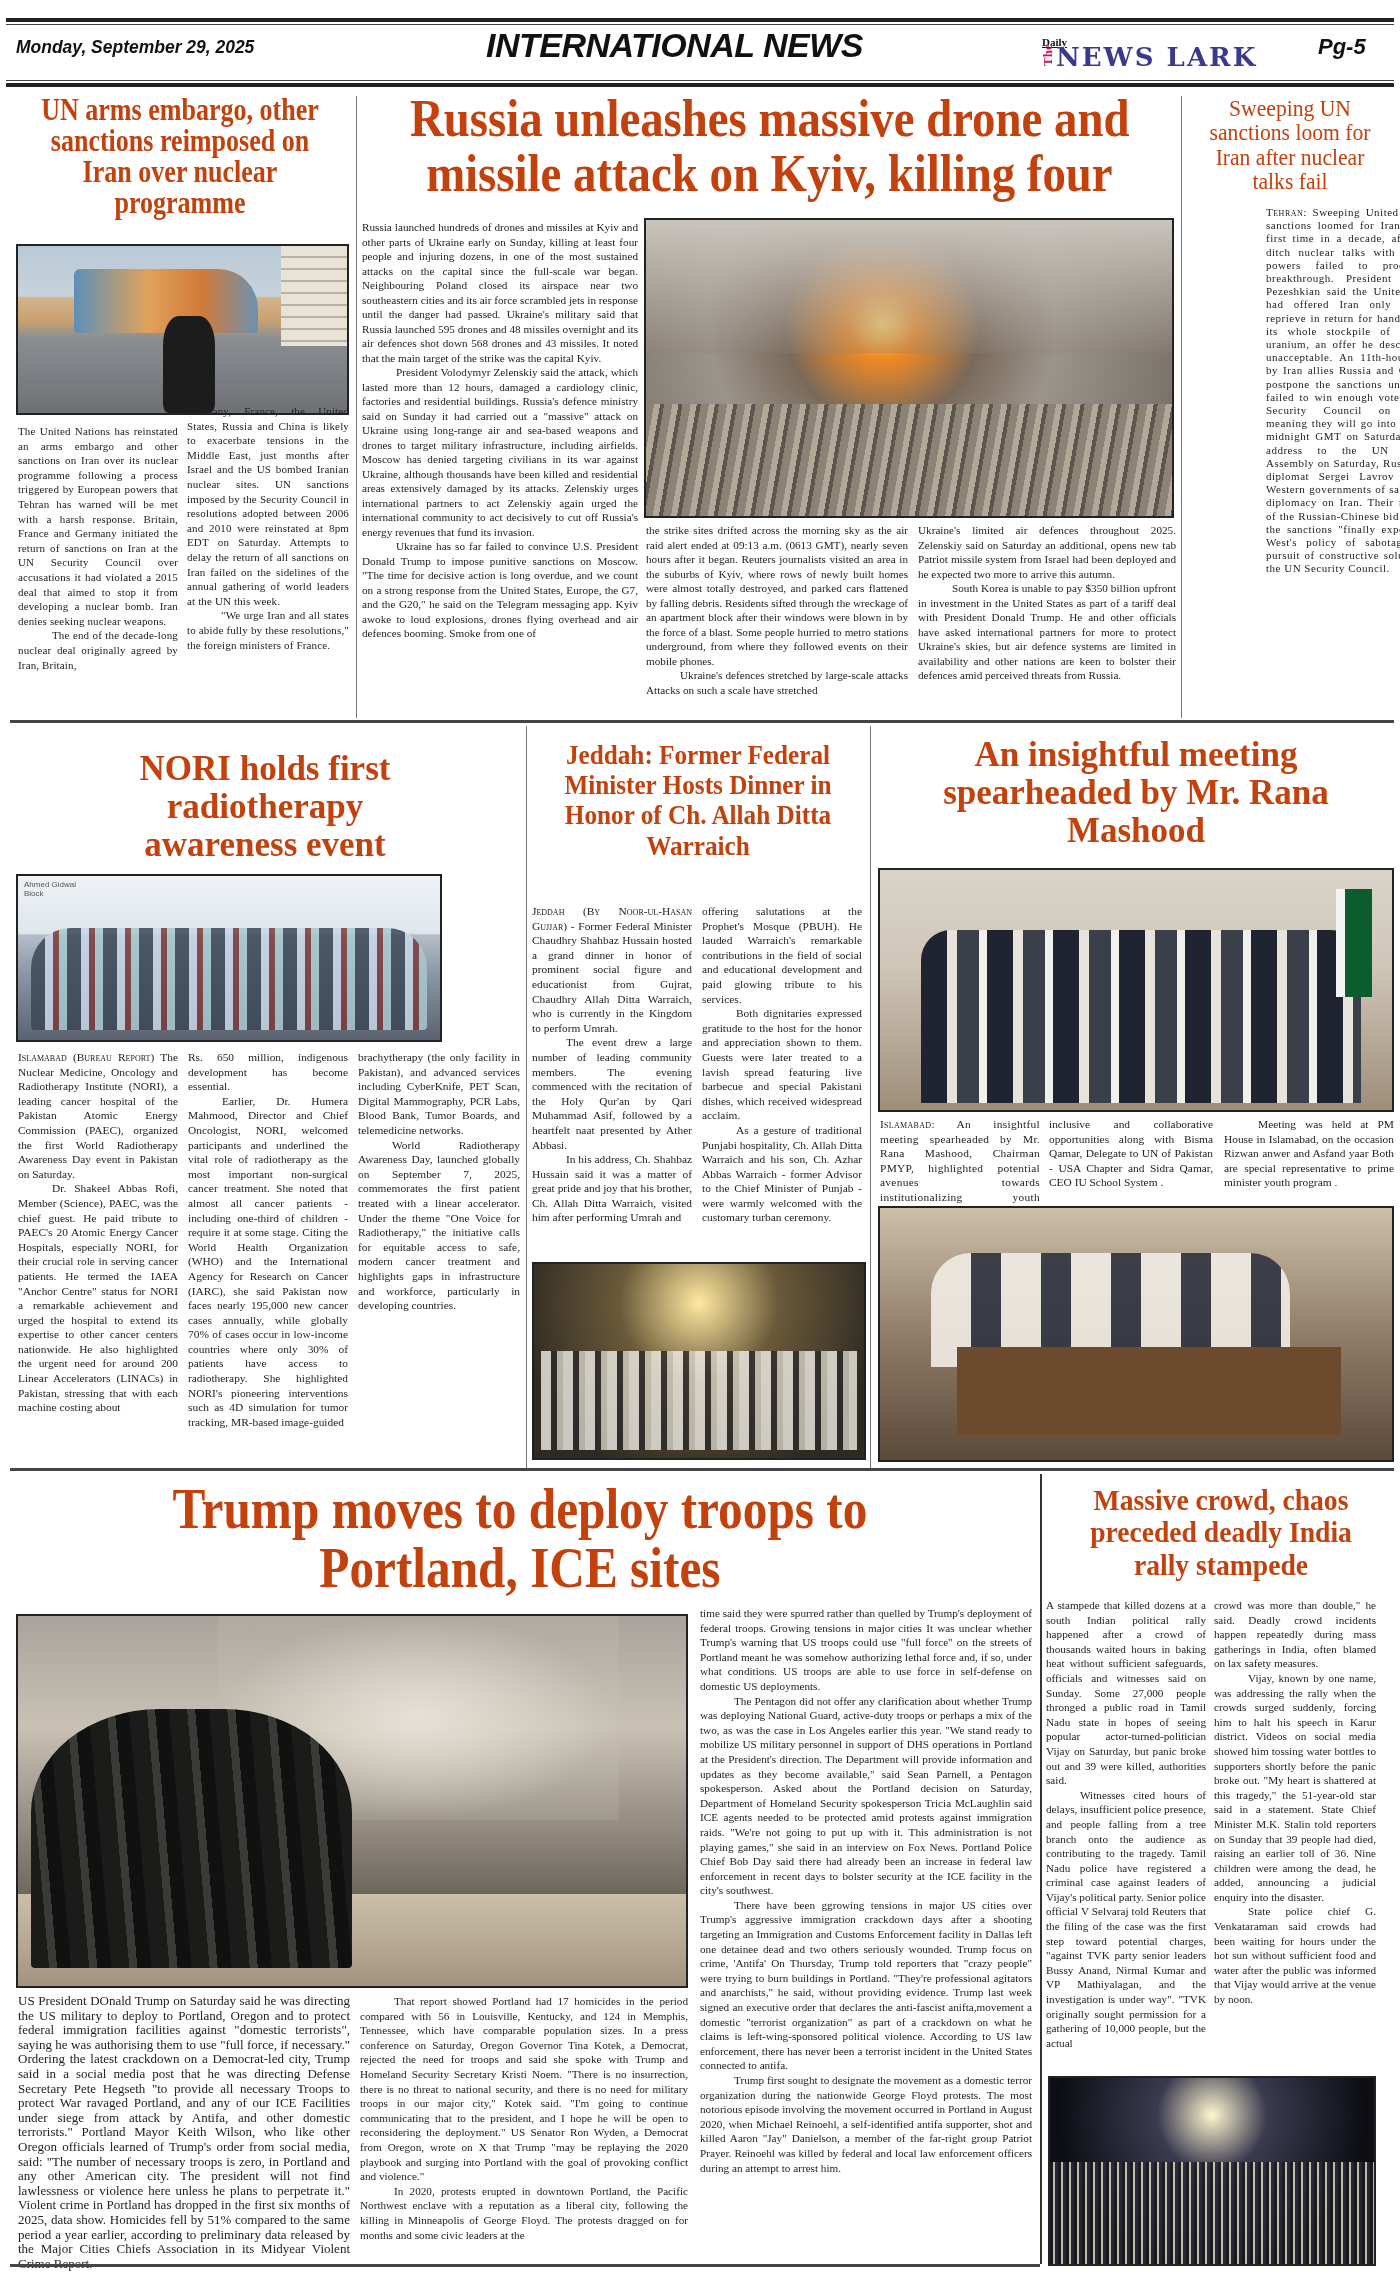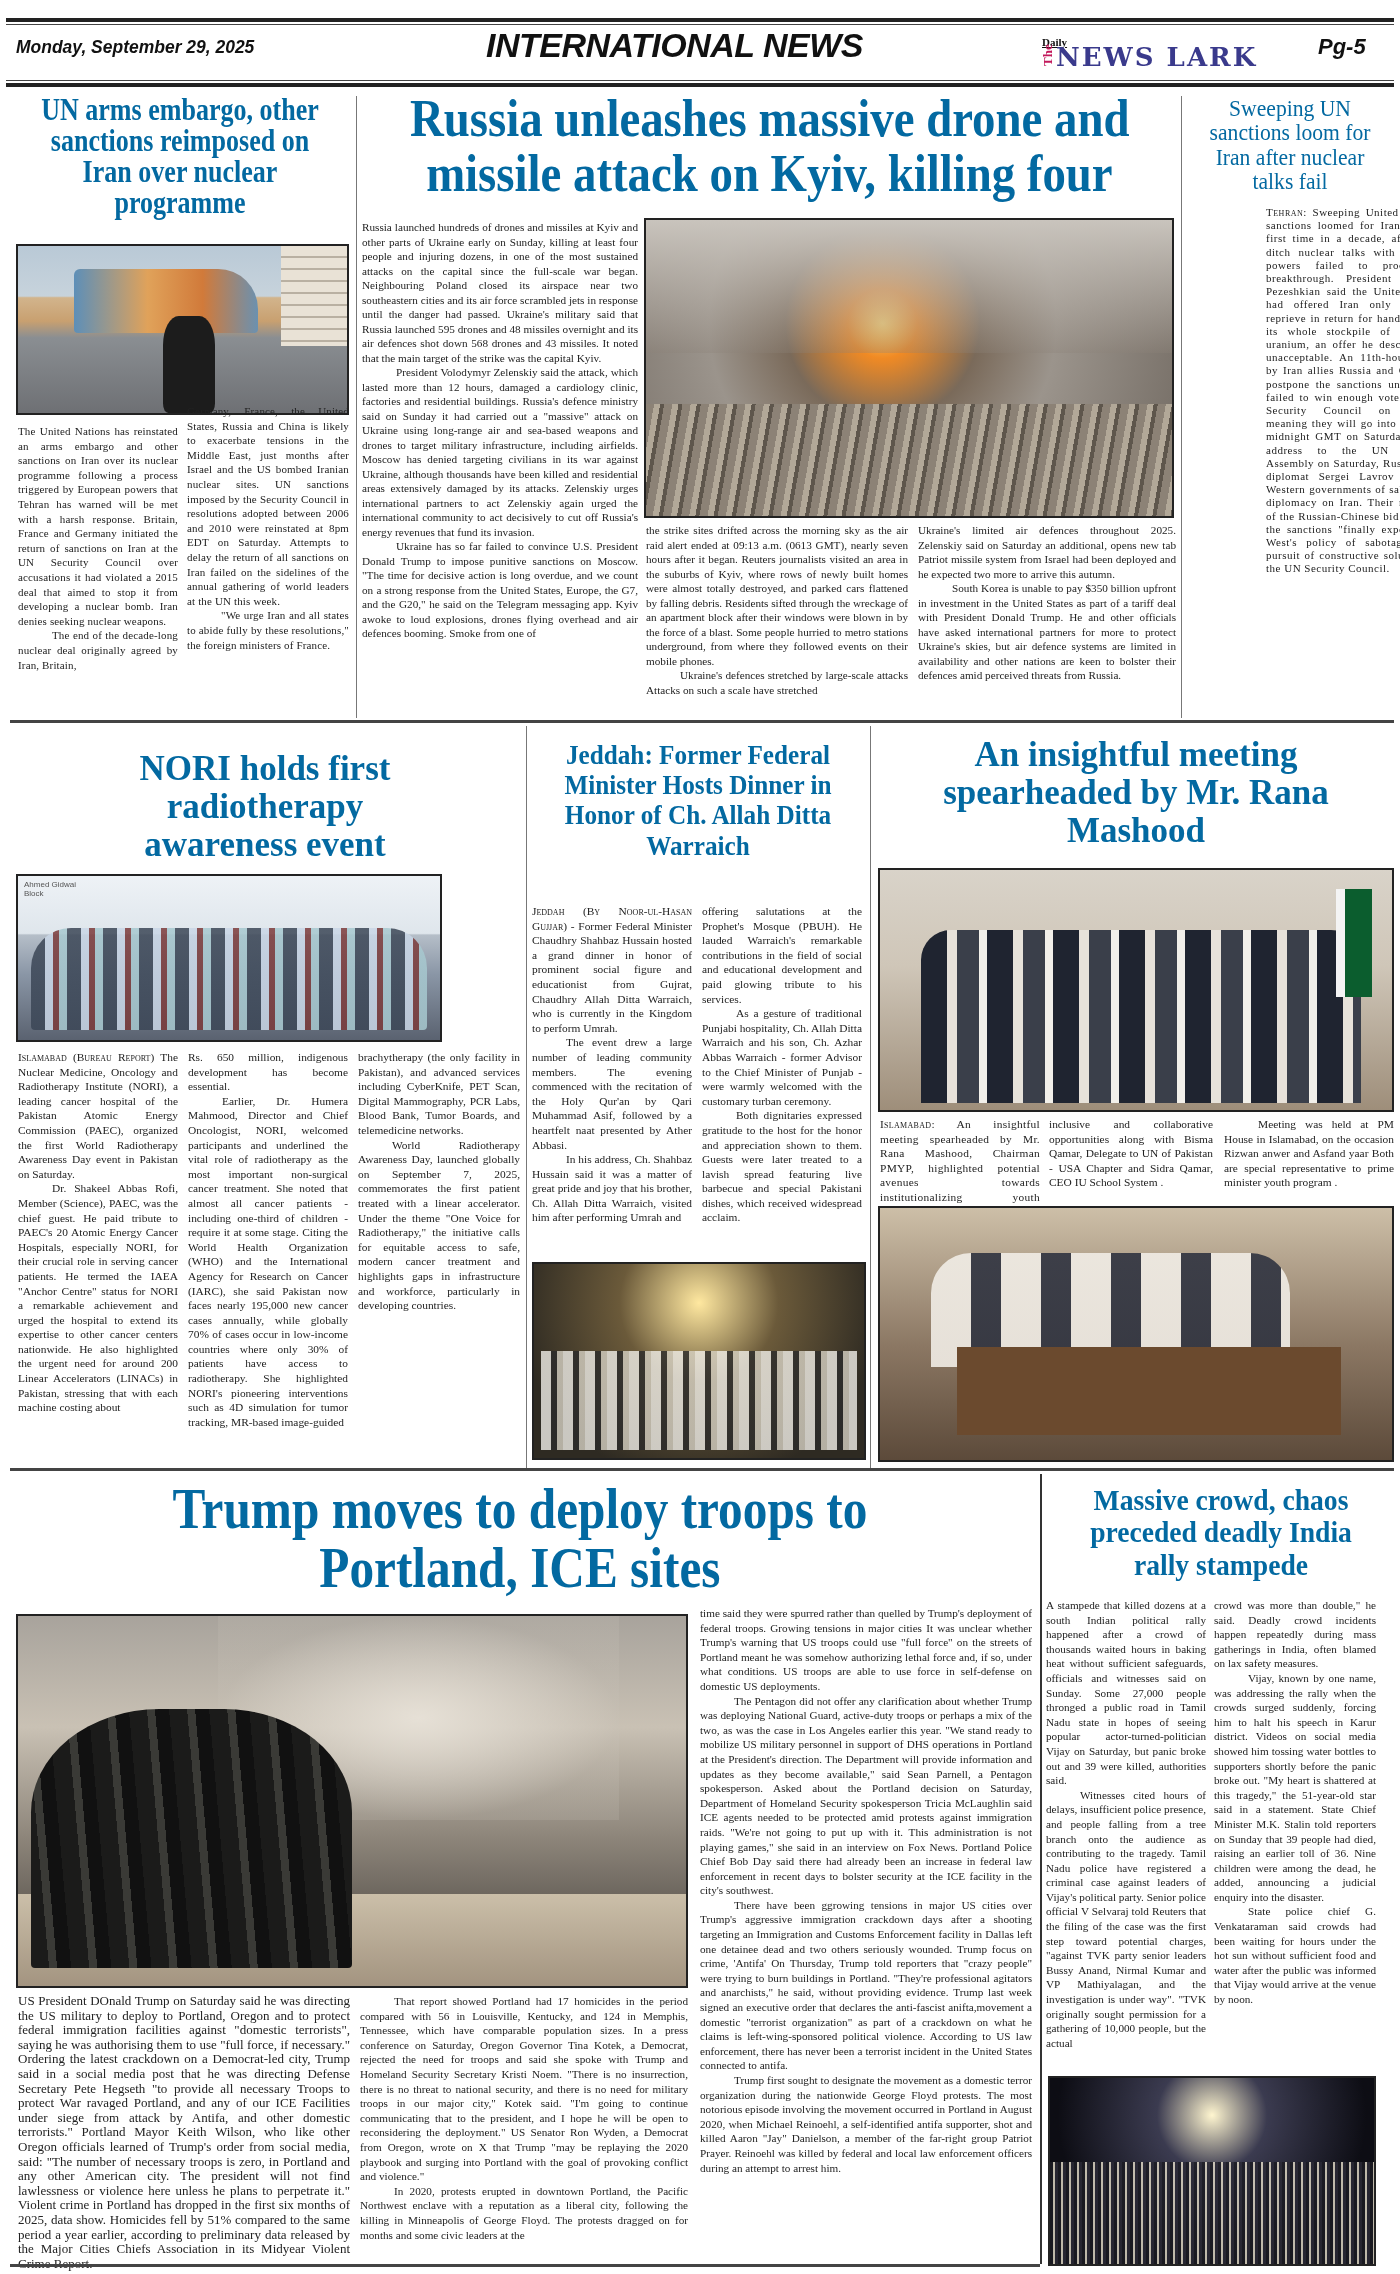--- a/index.html
+++ b/index.html
@@ -11,21 +11,21 @@
   .hrule { position: absolute; height: 3px; background: #444; }
 
   .mast-date { position: absolute; left: 16px; top: 36px; font-family: "Liberation Sans", sans-serif; font-style: italic; font-weight: bold; font-size: 19px; transform: scaleX(0.92); transform-origin: left; }
   .mast-section { position: absolute; left: 486px; top: 26px; font-family: "Liberation Sans", sans-serif; font-style: italic; font-weight: bold; font-size: 34px; letter-spacing: -0.5px; }
   .mast-logo { position: absolute; left: 1040px; top: 28px; width: 250px; height: 48px; }
   .mast-logo .daily { position: absolute; left: 2px; top: 8px; font-size: 11px; font-weight: bold; font-family: "Liberation Serif", serif; text-decoration: underline; }
   .mast-logo .the { position: absolute; left: 0; top: 38px; font-size: 13px; font-weight: bold; color: #c2185b; transform: rotate(-90deg); transform-origin: left top; }
   .mast-logo .name { position: absolute; left: 16px; top: 14px; font-family: "DejaVu Serif", serif; font-weight: bold; font-size: 26px; color: #3a3a8c; letter-spacing: 2px; }
   .mast-page { position: absolute; left: 1318px; top: 34px; font-family: "Liberation Sans", sans-serif; font-style: italic; font-weight: bold; font-size: 22px; }
 
-  .hl { position: absolute; text-align: center; font-family: "Liberation Serif", serif; font-weight: bold; line-height: 1.05; color: #0369a1; }
+  .hl { position: absolute; text-align: center; font-family: "Liberation Serif", serif; font-weight: bold; line-height: 1.05; color: #c2410c; }
   .body-text { position: absolute; font-family: "Liberation Serif", serif; font-size: 11.4px; line-height: 14.6px; text-align: justify; hyphens: auto; color: #222; }
   .body-text p { text-indent: 34px; }
   .body-text p.first { text-indent: 0; }
   .smallcaps { font-variant: small-caps; }
 
   .photo { position: absolute; border: 2px solid #222; overflow: hidden; }
   .ph-iran { background: linear-gradient(180deg, #b9c9d6 0%, #c7d3dc 30%, #d2b48c 31%, #c8a070 45%, #8a8e92 55%, #6e7074 100%); }
   .ph-iran .mural { position: absolute; left: 17%; top: 14%; width: 56%; height: 38%; background: linear-gradient(90deg, #5d8fb8, #e0a25a 40%, #d17a3a 70%, #6b91b0); border-radius: 6px 40px 4px 4px; }
   .ph-iran .bldg { position: absolute; right: 0; top: 0; width: 20%; height: 60%; background: repeating-linear-gradient(180deg, #e9e2d6 0 10px, #b9b0a2 10px 12px); }
   .ph-iran .women { position: absolute; left: 44%; top: 42%; width: 16%; height: 58%; background: #1c1c1c; border-radius: 30% 30% 10% 10%; }
@@ -148,22 +148,22 @@
   <div class="hl" style="left:532px; top:740px; width:332px; font-size:28px; line-height:1.08;">
     <span style="display:inline-block; transform:scaleX(0.9); transform-origin:center top;">Jeddah: Former Federal Minister Hosts Dinner in Honor of Ch. Allah Ditta Warraich</span>
   </div>
   <div class="body-text" style="left:532px; top:904px; width:160px; font-size:11.4px; line-height:14.6px;">
     <p class="first"><span class="smallcaps">Jeddah (By Noor-ul-Hasan Gujjar)</span> <span>- Former Federal Minister Chaudhry Shahbaz Hussain hosted a grand dinner in honor of prominent social figure and educationist from Gujrat, Chaudhry Allah Ditta Warraich, who is currently in the Kingdom to perform Umrah.</span></p>
     <p>The event drew a large number of leading community members. The evening commenced with the recitation of the Holy Qur'an by Qari Muhammad Asif, followed by a heartfelt naat presented by Ather Abbasi.</p>
     <p>In his address, Ch. Shahbaz Hussain said it was a matter of great pride and joy that his brother, Ch. Allah Ditta Warraich, visited him after performing Umrah and</p>
   </div>
   <div class="body-text" style="left:702px; top:904px; width:160px; font-size:11.4px; line-height:14.6px;">
     <p class="first">offering salutations at the Prophet's Mosque (PBUH). He lauded Warraich's remarkable contributions in the field of social and educational development and paid glowing tribute to his services.</p>
+    <p>Both dignitaries expressed gratitude to the host for the honor and appreciation shown to them. Guests were later treated to a lavish spread featuring live barbecue and special Pakistani dishes, which received widespread acclaim.</p>
     <p>As a gesture of traditional Punjabi hospitality, Ch. Allah Ditta Warraich and his son, Ch. Azhar Abbas Warraich - former Advisor to the Chief Minister of Punjab - were warmly welcomed with the customary turban ceremony.</p>
-    <p>Both dignitaries expressed gratitude to the host for the honor and appreciation shown to them. Guests were later treated to a lavish spread featuring live barbecue and special Pakistani dishes, which received widespread acclaim.</p>
   </div>
   <div class="photo ph-jeddah" style="left:532px; top:1262px; width:334px; height:198px;">
     <div class="crowd"></div>
   </div>
 </div>
 <div class="vrule" style="left:870px; top:726px; height:742px;"></div>
 
 <div>
   <div class="hl" style="left:876px; top:736px; width:520px; font-size:35px; line-height:1.08;">
     <span style="display:inline-block; width:390px;">An insightful meeting spearheaded by Mr. Rana Mashood</span>

